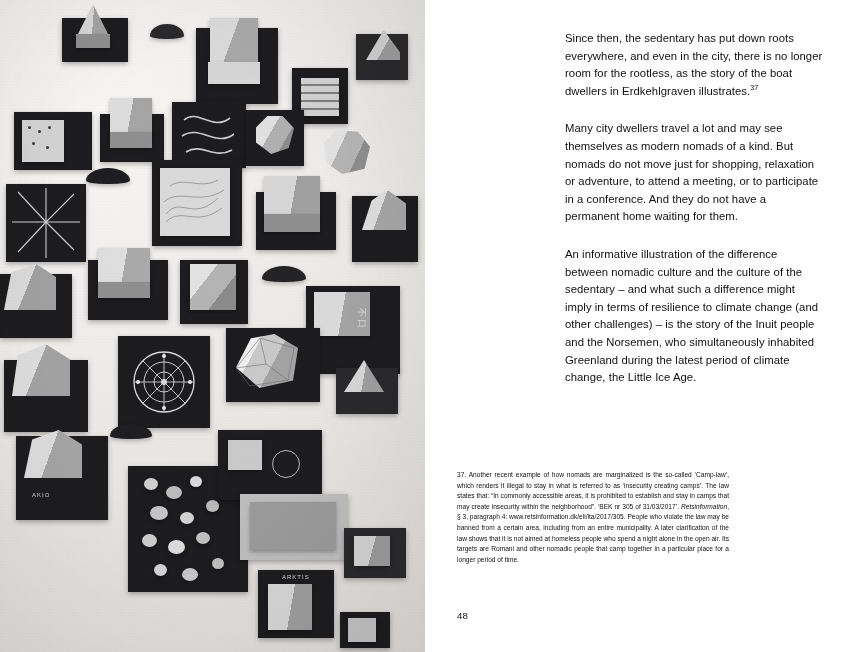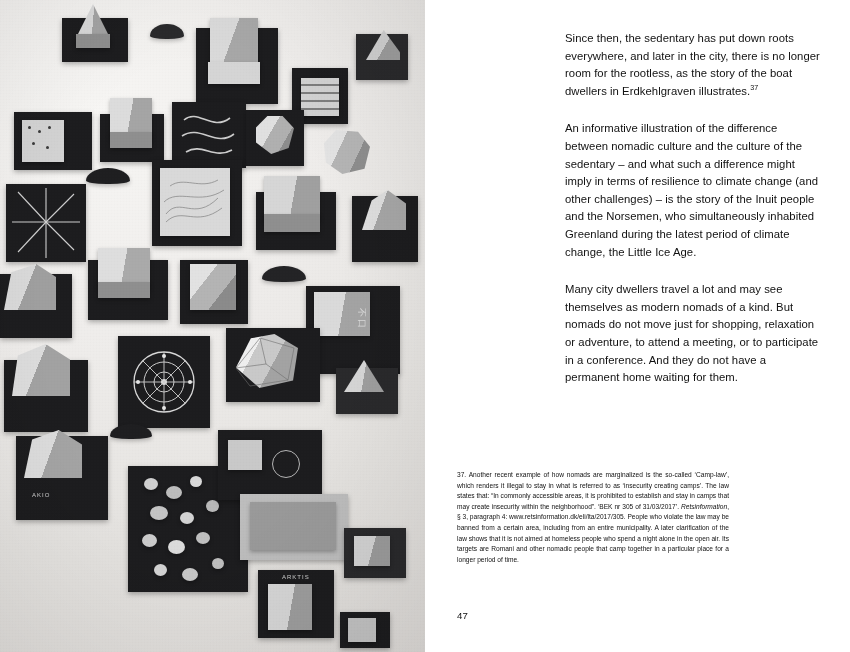--- a/index.html
+++ b/index.html
@@ -377,23 +377,23 @@
       <div class="model" style="left:8px;top:6px;width:28px;height:24px;background:#c2c2c2;"></div>
     </div>
 
     <div class="vig"></div>
     <div class="grain"></div>
   </div>
 
   <div class="textpage">
 
     <div class="body-col">
-      <p><span>Since then, the sedentary has put down roots everywhere, and later in the city, there is no longer room for the rootless, as the story of the boat dwellers in Erdkehlgraven illustrates.</span><sup>37</sup></p>
+      <p><span>Since then, the sedentary has put down roots everywhere, and even in the city, there is no longer room for the rootless, as the story of the boat dwellers in Erdkehlgraven illustrates.</span><sup>37</sup></p>
+      <p>Many city dwellers travel a lot and may see themselves as modern nomads of a kind. But nomads do not move just for shopping, relaxation or adventure, to attend a meeting, or to participate in a conference. And they do not have a permanent home waiting for them.</p>
       <p>An informative illustration of the difference between nomadic culture and the culture of the sedentary – and what such a difference might imply in terms of resilience to climate change (and other challenges) – is the story of the Inuit people and the Norsemen, who simultaneously inhabited Greenland during the latest period of climate change, the Little Ice Age.</p>
-      <p>Many city dwellers travel a lot and may see themselves as modern nomads of a kind. But nomads do not move just for shopping, relaxation or adventure, to attend a meeting, or to participate in a conference. And they do not have a permanent home waiting for them.</p>
     </div>
 
     <div class="footnote"><span>37.</span><span> Another recent example of how nomads are marginalized is the so-called ‘Camp-law’, which renders it illegal to stay in what is referred to as ‘insecurity creating camps’. The law states that: “In commonly accessible areas, it is prohibited to establish and stay in camps that may create insecurity within the neighborhood”. ‘BEK nr 305 of 31/03/2017’. </span><i>Retsinformation</i><span>, § 3, paragraph 4: www.retsinformation.dk/eli/lta/2017/305. People who violate the law may be banned from a certain area, including from an entire municipality. A later clarification of the law shows that it is not aimed at homeless people who spend a night alone in the open air. Its targets are Romani and other nomadic people that camp together in a particular place for a longer period of time.</span></div>
 
-    <div class="folio">47</div>
+    <div class="folio">48</div>
   </div>
 
 </div>
 
 </body></html>

